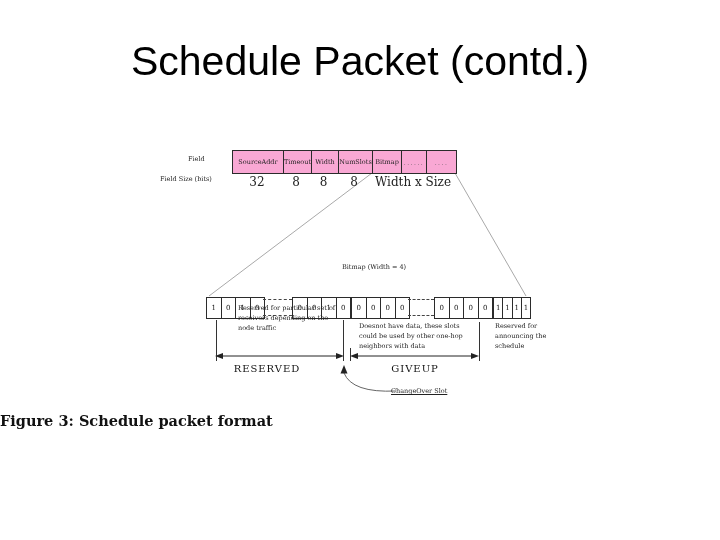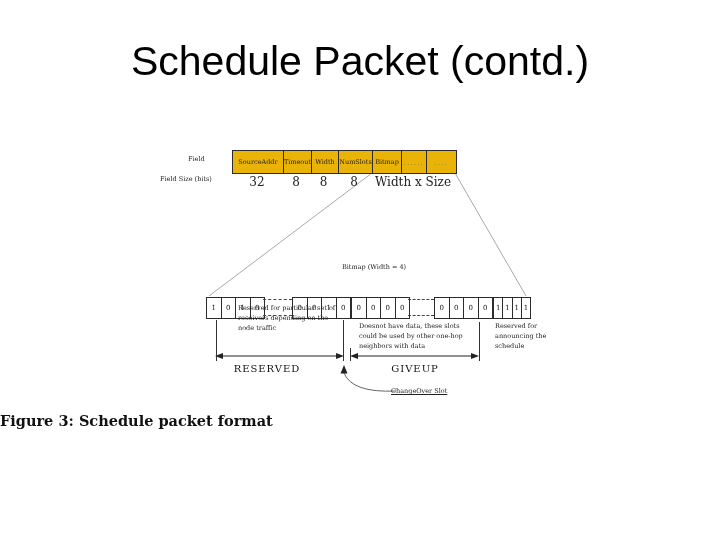--- a/index.html
+++ b/index.html
@@ -3,21 +3,21 @@
 <meta charset="utf-8">
 <style>
   html,body{margin:0;padding:0;}
   body{width:720px;height:540px;background:#ffffff;position:relative;overflow:hidden;
        font-family:"DejaVu Serif",serif;color:#1a1a1a;}
   .abs{position:absolute;}
   .title{left:0;top:38px;width:720px;margin:0;text-align:center;font-weight:normal;
          font-family:"Liberation Sans","DejaVu Sans",sans-serif;font-size:41px;color:#000;}
   .tinylabel{font-size:6.5px;color:#222;white-space:nowrap;}
   .ftable{left:232px;top:150px;width:223px;height:22px;border:1px solid #2b2b2b;
-          display:flex;background:#eab308;}
+          display:flex;background:#f9a8d4;}
   .fcell{border-left:1px solid #2b2b2b;display:flex;align-items:center;box-sizing:border-box;
          justify-content:center;font-size:6.5px;color:#222;white-space:nowrap;overflow:hidden;}
   .fcell:first-child{border-left:none;}
   .dotcell{color:#555;font-size:6px;letter-spacing:1.5px;}
   .sizerow{top:175px;height:10px;font-size:12px;color:#222;text-align:center;}
   .bitgroup{top:297px;height:20px;border:1px solid #2b2b2b;display:flex;background:#fff;}
   .bit{flex:1;border-left:1px solid #2b2b2b;display:flex;align-items:center;
        justify-content:center;font-size:7px;color:#111;}
   .bit:first-child{border-left:none;}
   .dashline{border-top:1px dashed #444;height:0;}

